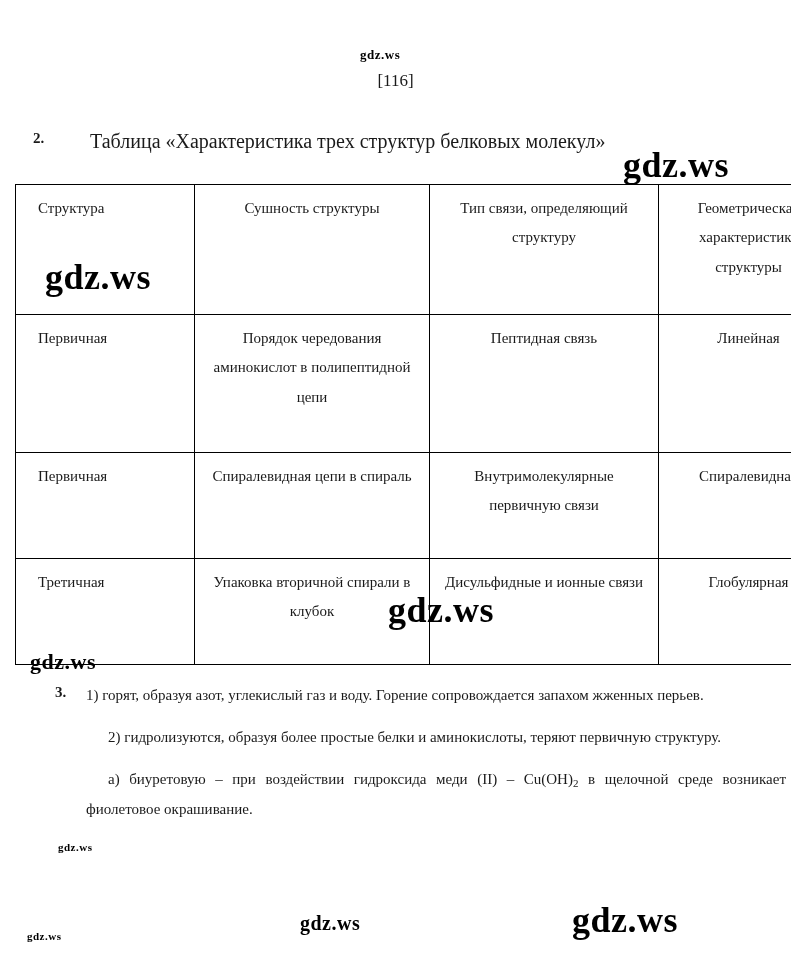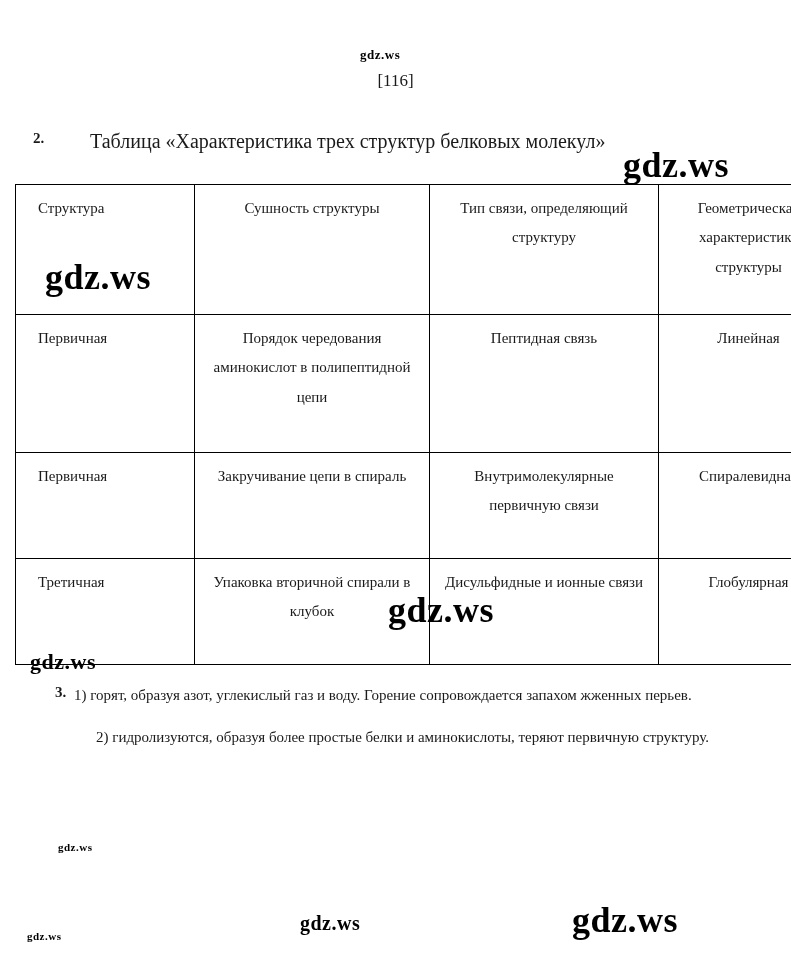--- a/index.html
+++ b/index.html
@@ -110,21 +110,21 @@
   }
   .task3 .num {
     position: absolute;
     left: 55px;
     top: 4px;
     font-size: 15px;
     font-weight: bold;
   }
   .task3 .body {
     position: absolute;
-    left: 74px;
+    left: 86px;
     top: 0;
     width: 700px;
   }
   .task3 p {
     margin: 0 0 12px 0;
     font-size: 15px;
     line-height: 2.0;
     text-align: justify;
     text-align-last: left;
   }
@@ -161,21 +161,21 @@
         <td class="c3">Геометрическая характеристика структуры</td>
       </tr>
       <tr class="r1">
         <td class="c0">Первичная</td>
         <td class="c1">Порядок чередования аминокислот в полипептидной цепи</td>
         <td class="c2">Пептидная связь</td>
         <td class="c3">Линейная</td>
       </tr>
       <tr class="r2">
         <td class="c0">Первичная</td>
-        <td class="c1">Закручивание цепи в спираль</td>
+        <td class="c1">Спиралевидная цепи в спираль</td>
         <td class="c2">Внутримолекулярные первичную связи</td>
         <td class="c3">Спиралевидная</td>
       </tr>
       <tr class="r3">
         <td class="c0">Третичная</td>
         <td class="c1">Упаковка вторичной спирали в клубок</td>
         <td class="c2">Дисульфидные и ионные связи</td>
         <td class="c3">Глобулярная</td>
       </tr>
     </tbody>
@@ -183,20 +183,21 @@
 
   <div class="wm wm-big2">gdz.ws</div>
   <div class="wm wm-big3">gdz.ws</div>
   <div class="wm wm-mid1">gdz.ws</div>
 
   <div class="task3">
     <span class="num">3.</span>
     <div class="body">
       <p class="justify-full">1) горят, образуя азот, углекислый газ и воду. Горение сопровождается запахом жженных перьев.</p>
       <p class="indent justify-full">2) гидролизуются, образуя более простые белки и аминокислоты, теряют первичную структуру.</p>
+      <p class="indent justify-full">а) биуретовую – при воздействии гидроксида меди (II) – Cu(OH)<sub>2</sub> в щелочной среде возникает фиолетовое окрашивание.</p>
     </div>
   </div>
 
   <div class="wm wm-sm1">gdz.ws</div>
   <div class="wm wm-sm2">gdz.ws</div>
   <div class="wm wm-mid2">gdz.ws</div>
   <div class="wm wm-big4">gdz.ws</div>
 
 </div>
 

